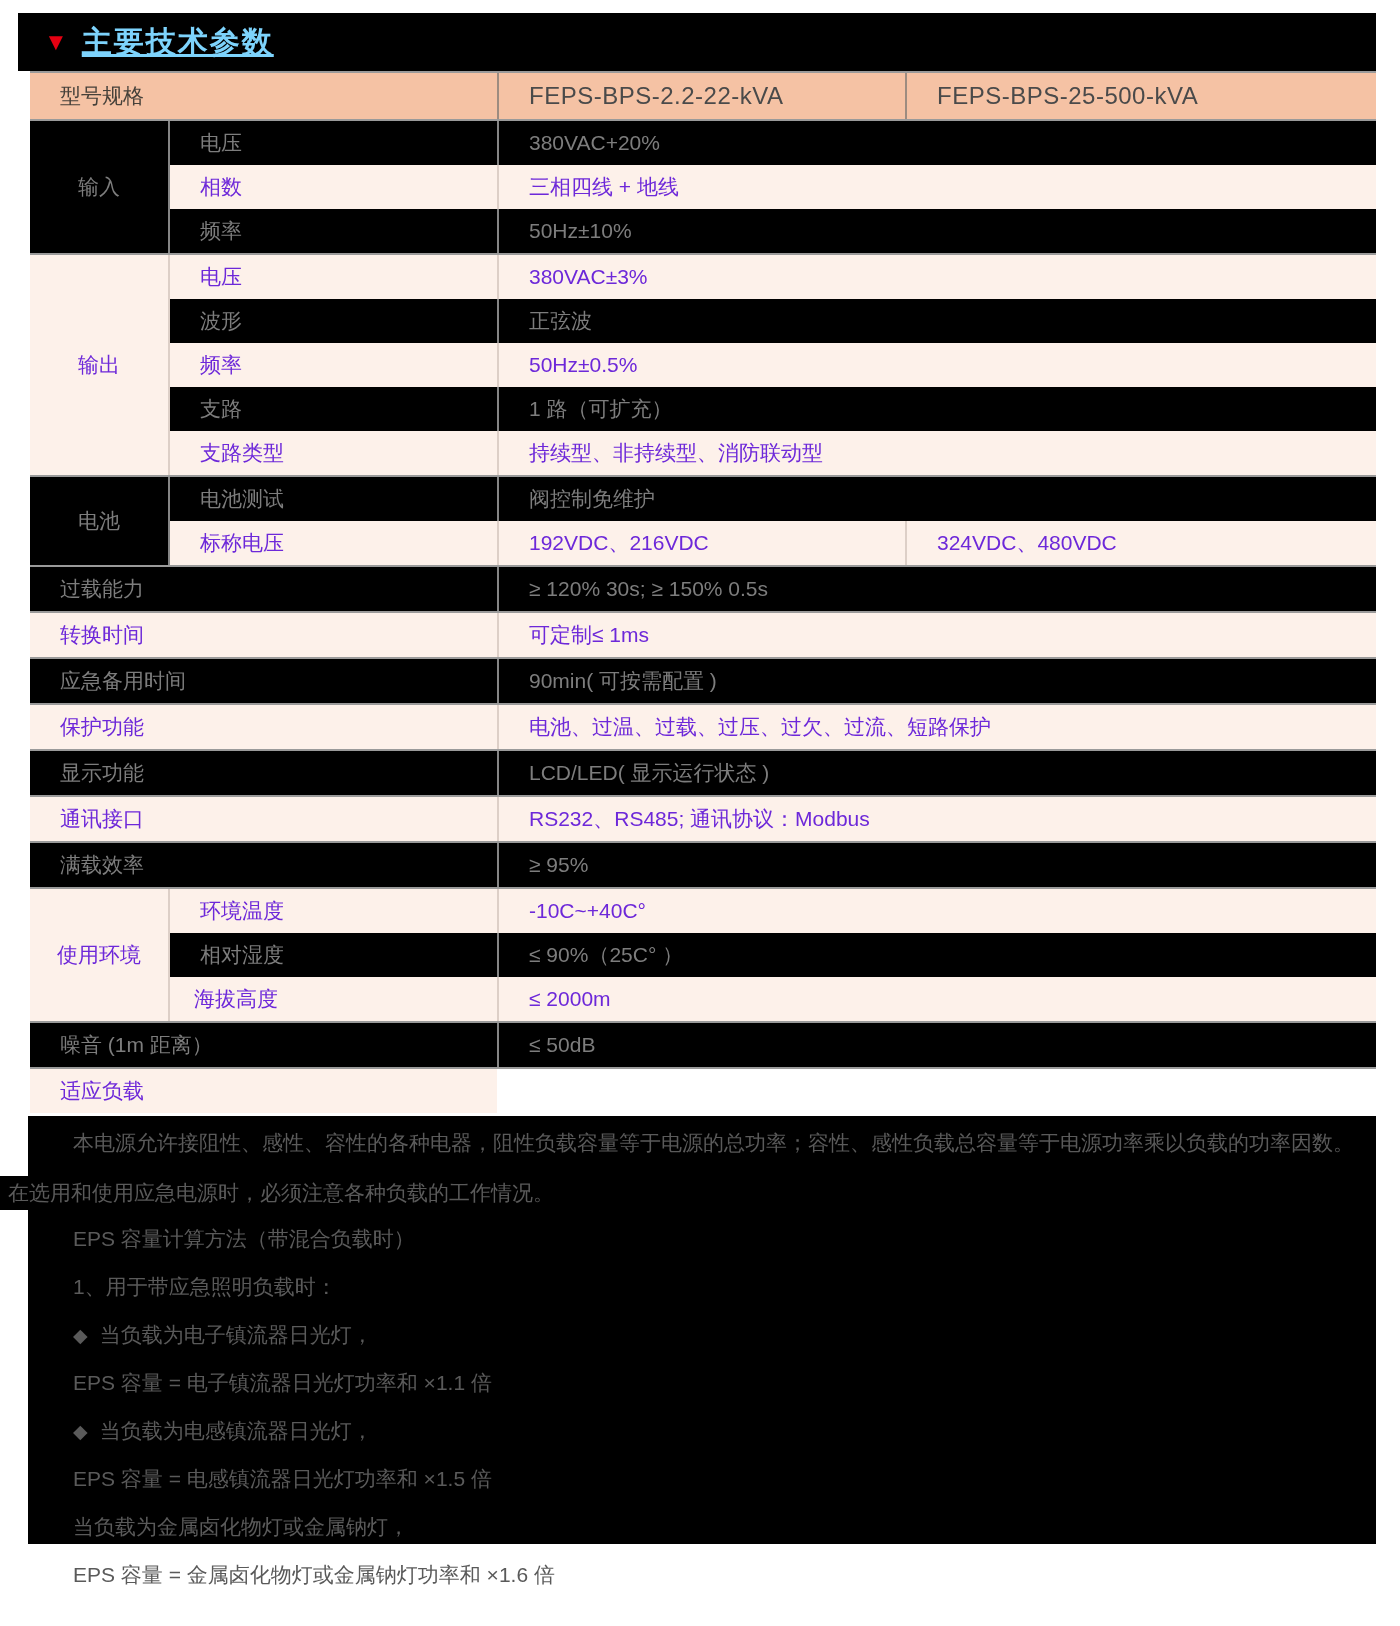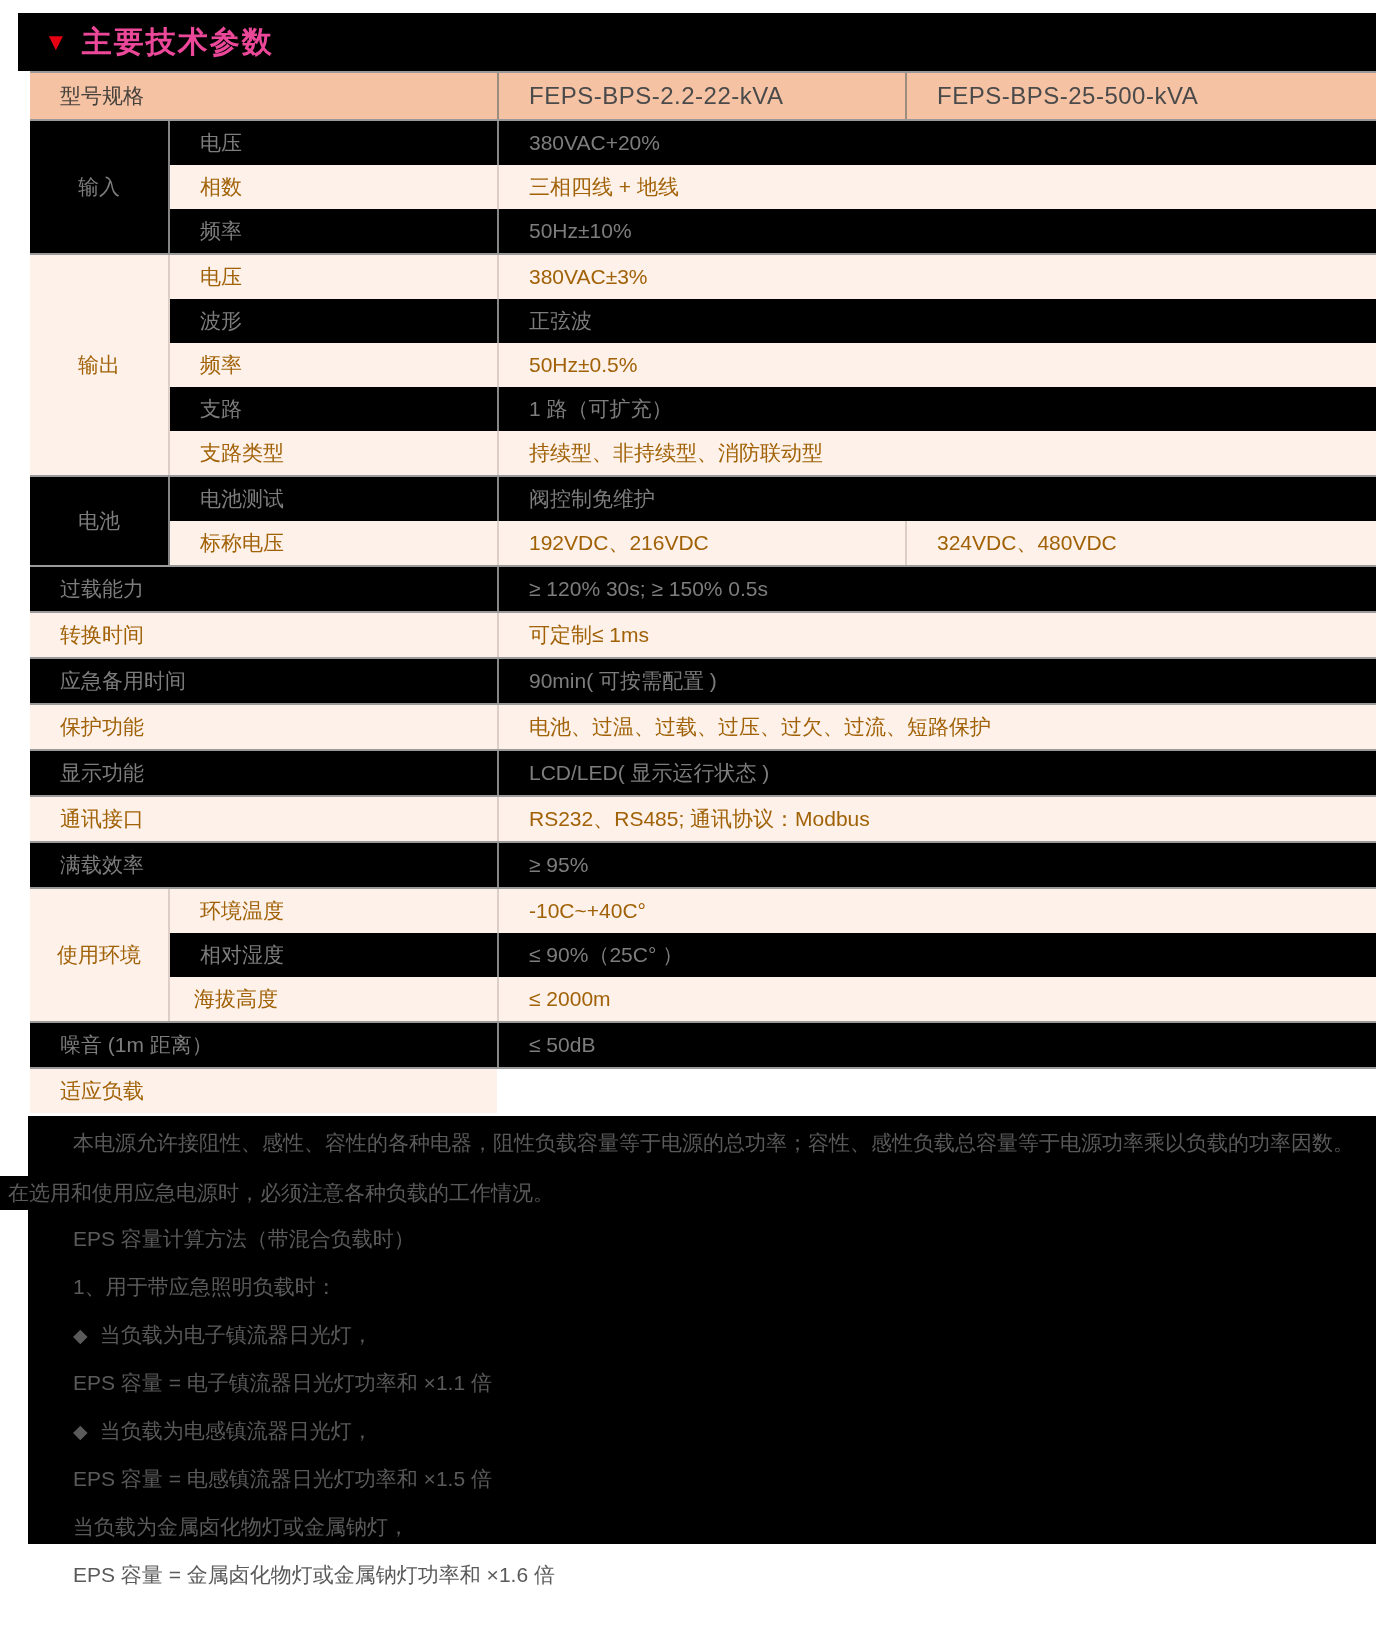--- a/index.html
+++ b/index.html
@@ -7,36 +7,36 @@
     width:1400px;height:1626px;position:relative;background:#ffffff;
     font-family:"Liberation Sans","DejaVu Sans",sans-serif;
     overflow:hidden;
   }
   
   .title-bar{
     position:absolute;left:18px;top:13px;width:1358px;height:58px;
     background:#000;display:flex;align-items:center;padding-left:26px;box-sizing:border-box;
   }
   .title-bar .tri{font-size:24px;color:#e60012;margin-right:14px;line-height:1;}
-  .title-bar .ttl{font-size:30px;font-weight:bold;color:#ec4899;letter-spacing:2px;}
+  .title-bar .ttl{font-size:30px;font-weight:bold;color:#7dd3fc;letter-spacing:2px;text-decoration:underline;}
   
   .spec-table{position:absolute;left:30px;top:71px;width:1346px;}
   .thead{
     display:grid;grid-template-columns:467px 408px 471px;height:46px;
     background:#f5c2a4;border-top:2px solid #9a9a9a;box-sizing:content-box;
   }
   .thead .hcell{display:flex;align-items:center;color:#46413a;font-size:21px;padding-left:30px;white-space:nowrap;overflow:hidden;}
   .thead .hmodel{border-left:2px solid #9d8c80;font-size:24px;color:#4a4a4a;letter-spacing:0.5px;}
   .section{
     display:grid;grid-template-columns:140px 327px 408px 471px;
     grid-auto-rows:44px;border-top:2px solid #9a9a9a;
   }
   .cell{display:flex;align-items:center;font-size:21px;white-space:nowrap;overflow:hidden;box-sizing:border-box;}
   .cell.dark{background:#000;color:#7d7d7d;}
-  .cell.light{background:#fdf1ea;color:#a16207;}
+  .cell.light{background:#fdf1ea;color:#6d28d9;}
   .cell.group{grid-column:1;justify-content:center;border-right:2px solid;}
   .cell.group.dark{border-right-color:#858585;}
   .cell.group.light{border-right-color:#ddcfc7;}
   .cell.label{padding-left:30px;}
   .cell.value{padding-left:30px;border-left:2px solid;}
   .cell.value.dark{border-left-color:#858585;}
   .cell.value.light{border-left-color:#ddcfc7;}
   
   .notes{
     position:absolute;left:28px;top:1116px;width:1348px;height:428px;

